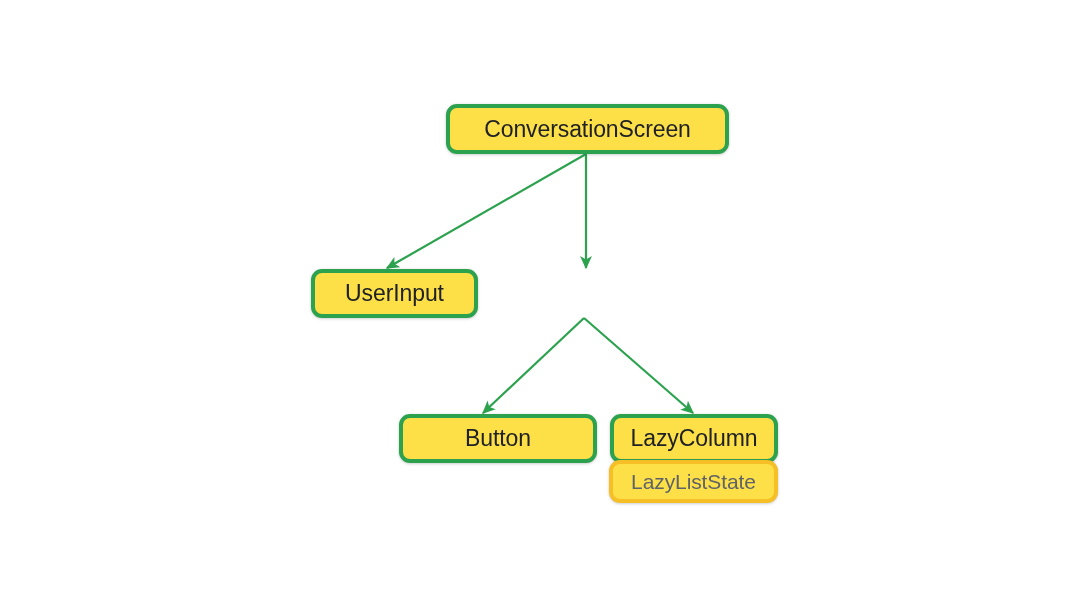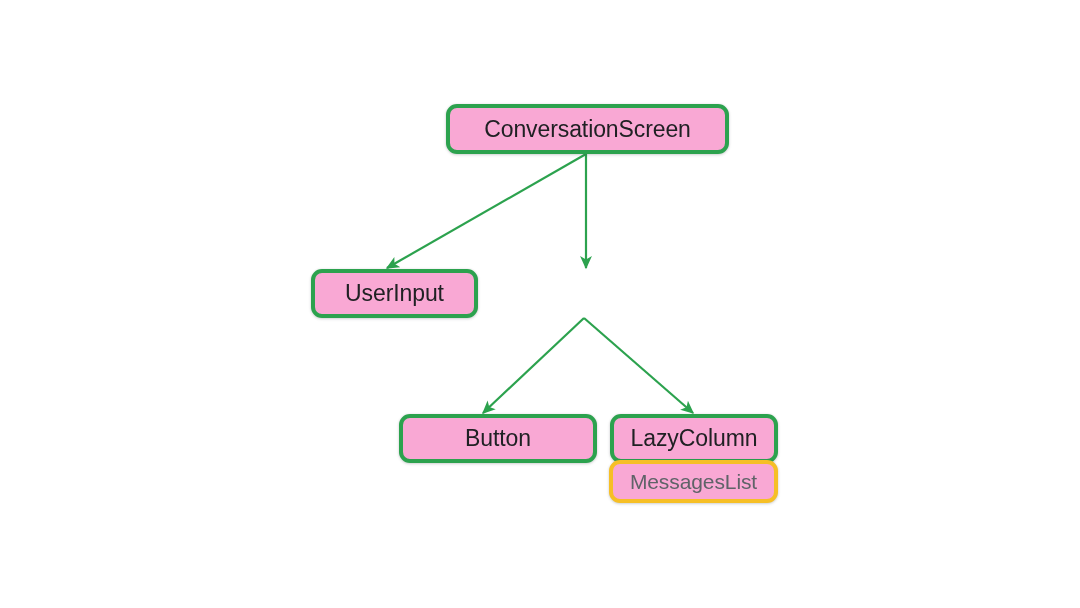--- a/index.html
+++ b/index.html
@@ -24,21 +24,21 @@
     width: 1080px;
     height: 608px;
     pointer-events: none;
   }
   .node {
     position: absolute;
     box-sizing: border-box;
     display: flex;
     align-items: center;
     justify-content: center;
-    background: #f9a8d4;
+    background: #fde047;
     border-radius: 11px;
     box-shadow: 0 1px 3px rgba(60,64,67,0.22), 0 0 2px rgba(60,64,67,0.10);
     z-index: 2;
   }
   .node-composable {
     border: 4px solid #2ca24e;
   }
   .node-state {
     border: 4px solid #f6bf26;
     z-index: 3;
@@ -91,16 +91,16 @@
 
   <div id="node-button" class="node node-composable">
     <span class="node-label">Button</span>
   </div>
 
   <div id="node-lazycolumn" class="node node-composable">
     <span class="node-label">LazyColumn</span>
   </div>
 
   <div id="node-lazyliststate" class="node node-state">
-    <span class="node-label">MessagesList</span>
+    <span class="node-label">LazyListState</span>
   </div>
 
 </div>
 
 </body></html>

